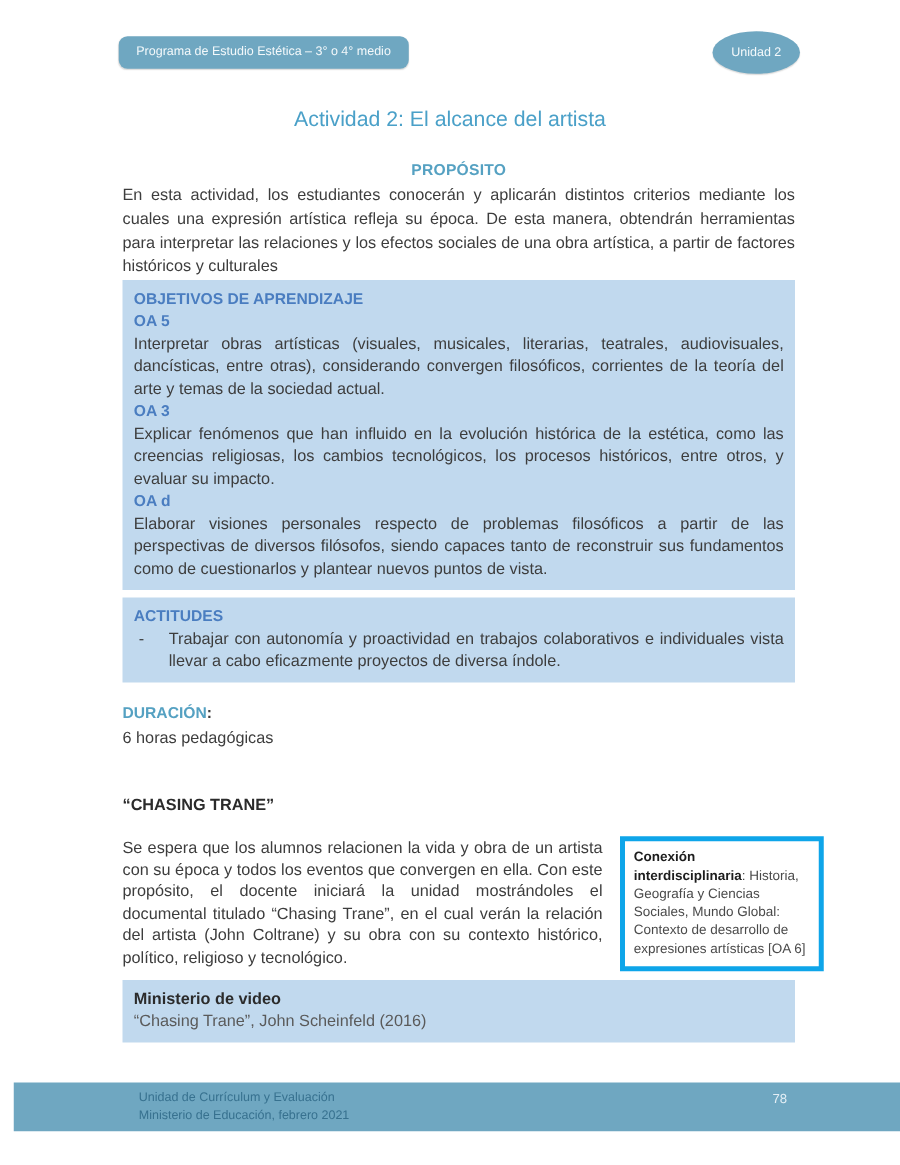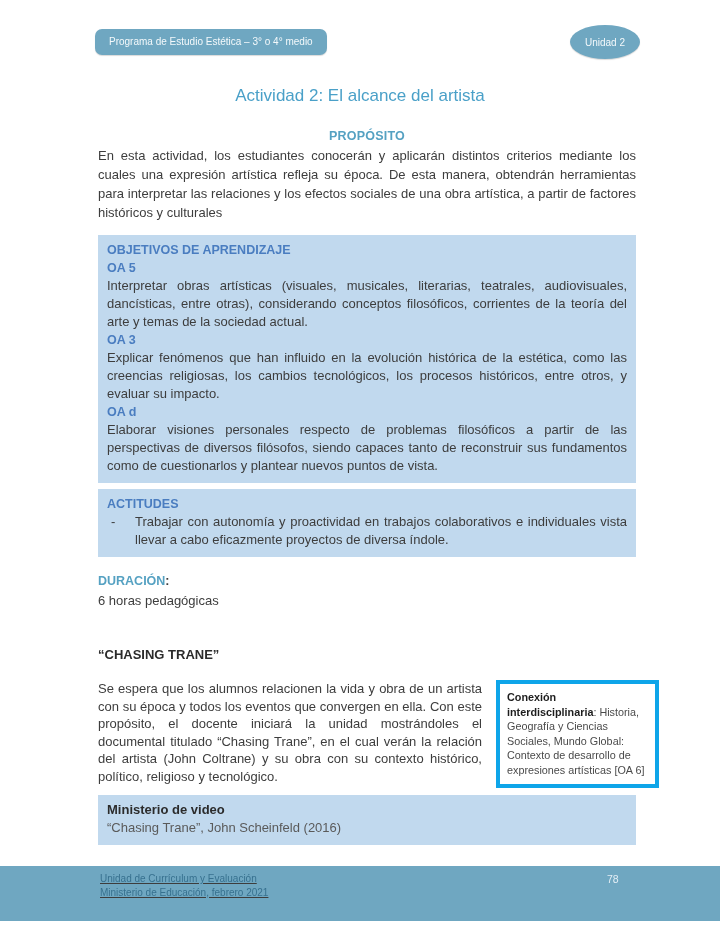--- a/index.html
+++ b/index.html
@@ -24,21 +24,21 @@
   
   .title { margin-top:26px; text-align:center; color:#4aa0c8;
            font-size:17px; line-height:20px; }
   
   .content { padding:0 84px 0 98px; }
   .sec-head { margin-top:22px; color:#55a1c2; font-weight:bold;
               font-size:12.5px; line-height:17px; letter-spacing:.2px;text-align:center; }
   .para { font-size:13px; line-height:19px; text-align:justify; margin-top:1px; }
   
   .bluebox { background:#c1d9ee; padding:6px 9px 8px 9px; }
-  .box-objetivos { margin-top:13px; }
+  .box-objetivos { margin-top:2px; }
   .box-actitudes { margin-top:6px; }
   .box-head { color:#4a7dc0; font-weight:bold; font-size:12.5px; line-height:18px; }
   .oa-label { color:#4a7dc0; font-weight:bold; font-size:12.5px; line-height:18px; }
   .box-text { font-size:13px; line-height:18px; text-align:justify; }
   .bullet-row { display:flex; font-size:13px; line-height:18px; }
   .bullet-char { width:24px; flex:none; padding-left:4px; }
   .bullet-text { flex:1; text-align:justify; }
   
   .dur-head { margin-top:16px; font-size:12.5px; line-height:17px; font-weight:bold; }
   .dur-head .blue { color:#55a1c2; }
@@ -52,22 +52,22 @@
               text-align:justify; }
   .sidebox { margin-left:14px; width:141px; flex:none; align-self:flex-start;
              border:4px solid #0ea5e9; padding:6px 7px; background:#fff;
              font-size:10.8px; line-height:14.6px; color:#4a4a4a; }
   .sidebox b { color:#1d1d1d; }
   
   .box-video { margin-top:7px; }
   .video-head { font-weight:bold; font-size:13px; line-height:18px; color:#2b2b2b; }
   .video-text { font-size:13px; line-height:18px; color:#5a5a5a; }
   
-  .footer { position:absolute; left:0; right:0; top:866px; height:55px;
-            background:#6fa7c1;text-decoration:underline; }
+  .footer { position:absolute; left:11px; right:0; top:866px; height:39px;
+            background:#6fa7c1; }
   .footer-lines { padding:6px 0 0 100px; font-size:10px; line-height:13.5px;
                   color:#37718f; }
   .footer-page { position:absolute; left:607px; top:7px; font-size:10.5px;
                  color:#e3eef5; }
 </style>
 </head>
 <body>
 
 <div class="page">
 
@@ -81,21 +81,21 @@
   <div class="content">
 
     <div class="sec-head">PROPÓSITO</div>
     <div class="para">En esta actividad, los estudiantes conocerán y aplicarán distintos criterios mediante los cuales una expresión artística refleja su época. De esta manera, obtendrán herramientas para interpretar las relaciones y los efectos sociales de una obra artística, a partir de factores históricos y culturales</div>
 
     <div class="bluebox box-objetivos">
       <div class="box-head">OBJETIVOS DE APRENDIZAJE</div>
 
       <div>
         <div class="oa-label">OA 5</div>
-        <div class="box-text">Interpretar obras artísticas (visuales, musicales, literarias, teatrales, audiovisuales, dancísticas, entre otras), considerando conceptos filosóficos, corrientes de la teoría del arte y temas de la sociedad actual.</div>
+        <div class="box-text">Interpretar obras artísticas (visuales, musicales, literarias, teatrales, audiovisuales, dancísticas, entre otras), considerando convergen filosóficos, corrientes de la teoría del arte y temas de la sociedad actual.</div>
       </div>
 
       <div>
         <div class="oa-label">OA 3</div>
         <div class="box-text">Explicar fenómenos que han influido en la evolución histórica de la estética, como las creencias religiosas, los cambios tecnológicos, los procesos históricos, entre otros, y evaluar su impacto.</div>
       </div>
 
       <div>
         <div class="oa-label">OA d</div>
         <div class="box-text">Elaborar visiones personales respecto de problemas filosóficos a partir de las perspectivas de diversos filósofos, siendo capaces tanto de reconstruir sus fundamentos como de cuestionarlos y plantear nuevos puntos de vista.</div>

